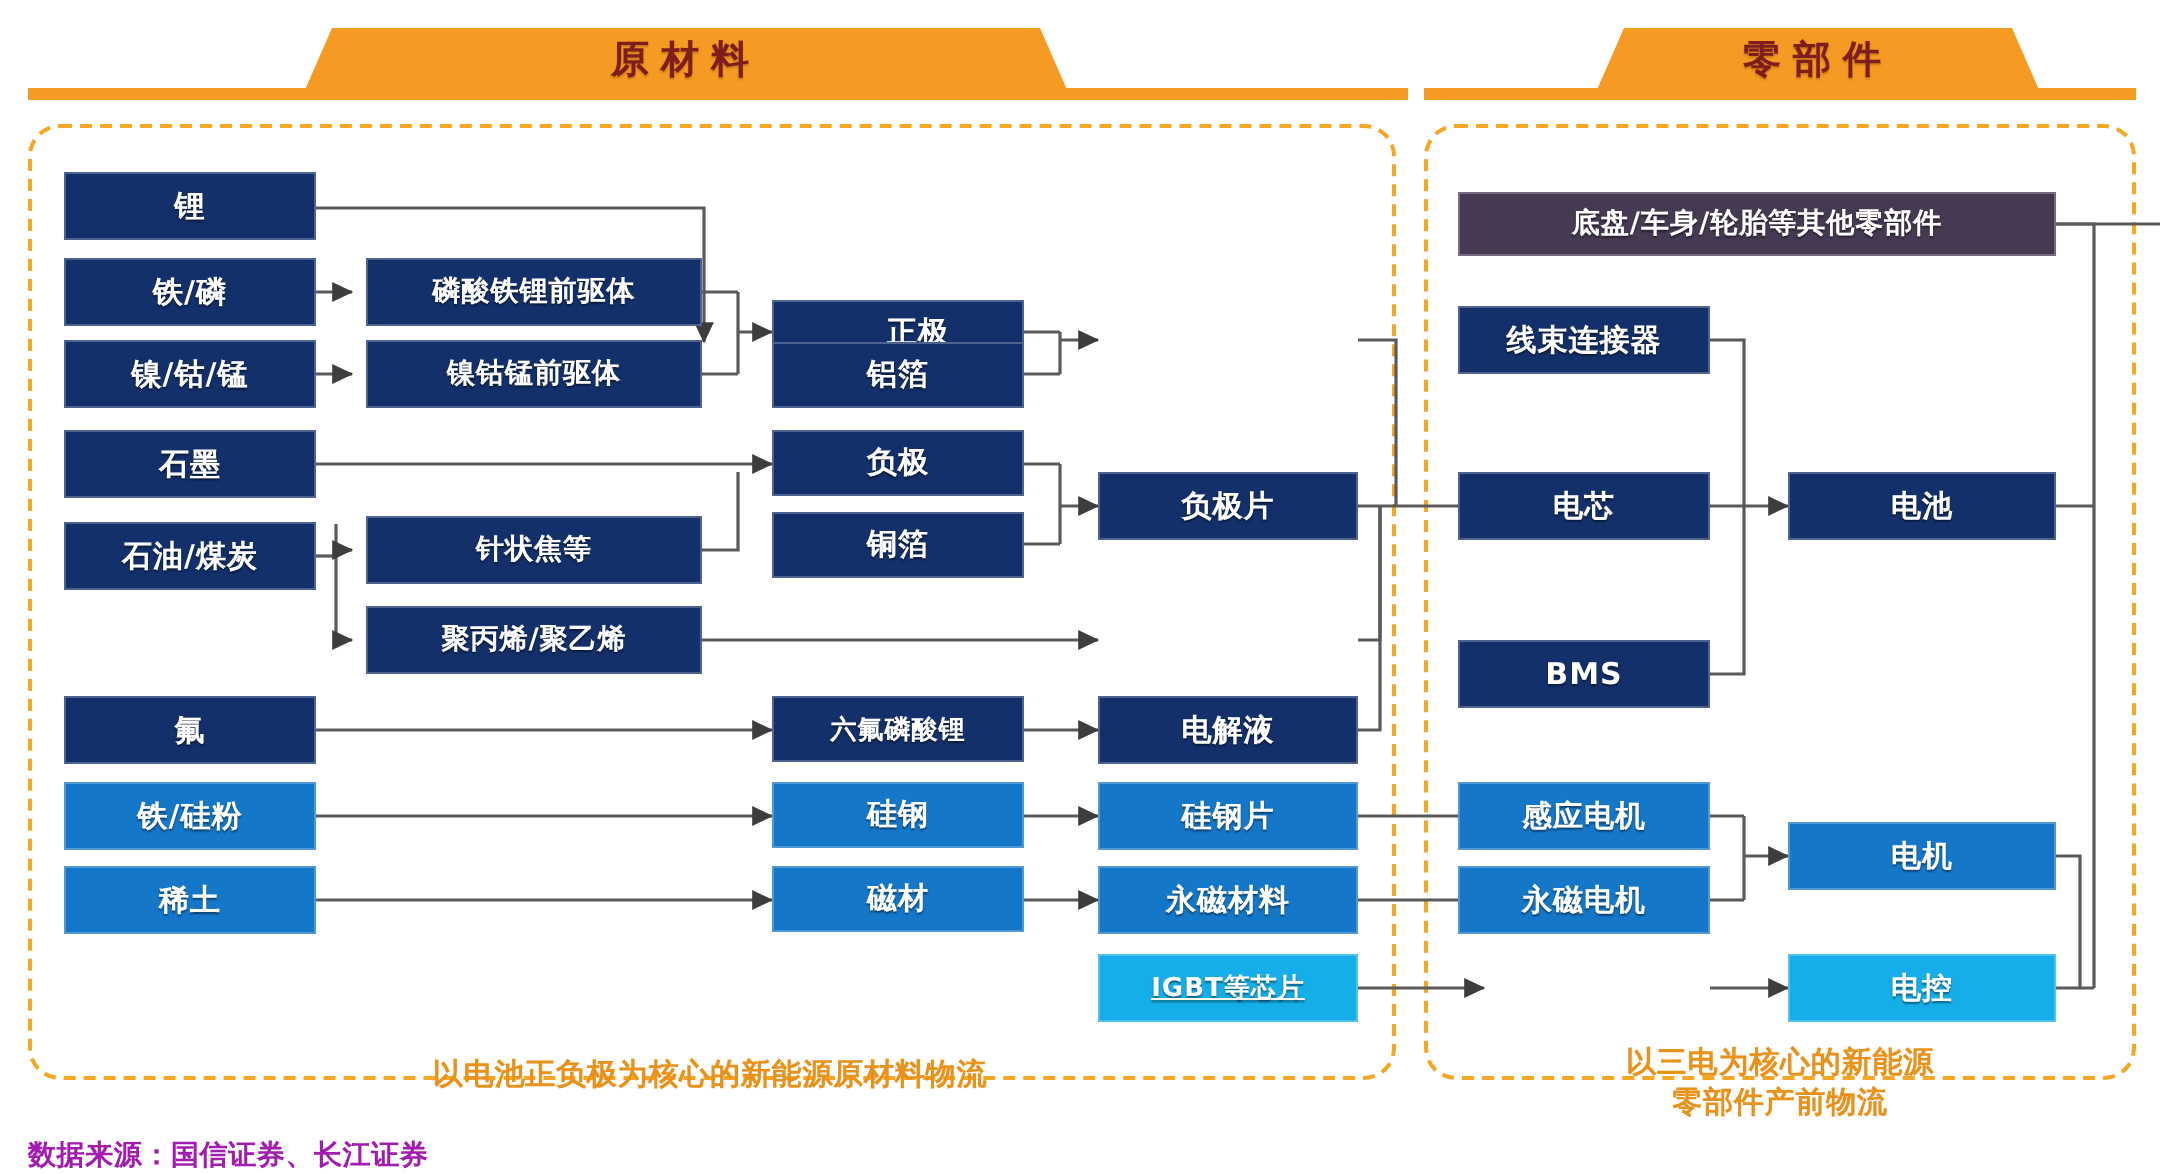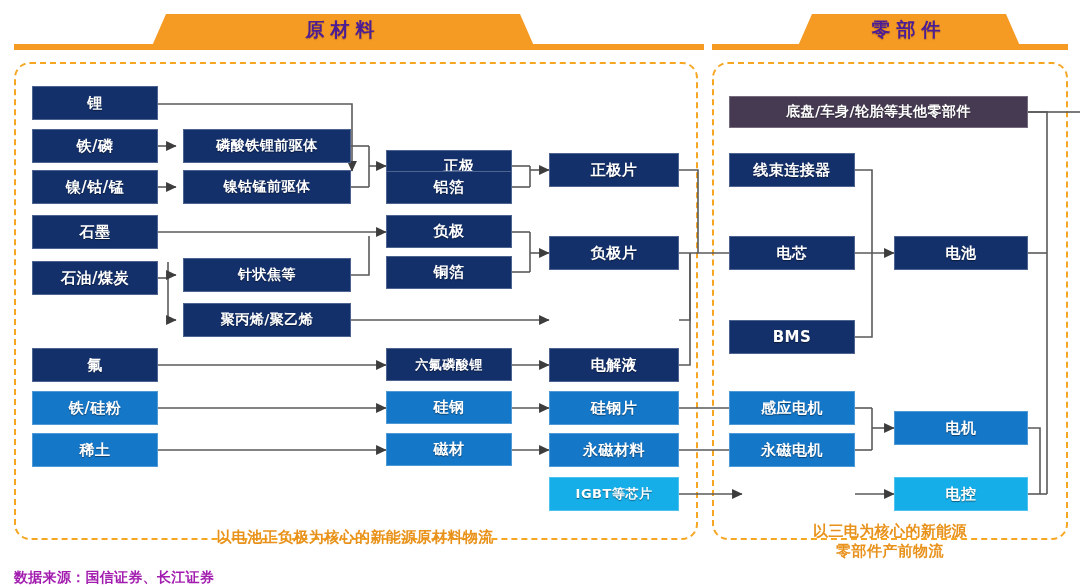--- a/index.html
+++ b/index.html
@@ -10,21 +10,21 @@
     overflow:hidden;
     position:relative;
   }
   #stage{position:absolute;left:0;top:0;width:1080px;height:587px;}
   #wires{position:absolute;left:0;top:0;width:1080px;height:587px;pointer-events:none;}
 
   
   .banner{
     position:absolute;
     background:#F59A23;
-    color:#4c1d95;
+    color:#7f1d1d;
     font-weight:bold;
     letter-spacing:6px;
     display:flex;align-items:center;justify-content:center;
     font-size:19px;
     text-shadow:0 1px 1px rgba(120,70,0,.35);
   }
   .banner.trap{
     clip-path:polygon(14px 0, calc(100% - 14px) 0, 100% 100%, 0 100%);
   }
   .banner-base{
@@ -194,26 +194,25 @@
   <div class="node c-navy small" style="left:183px; top:303px; width:168px; height:34px;">聚丙烯/聚乙烯</div>
 
   <div class="node c-navy" style="left:386px; top:150px; width:126px; height:33px;padding-left:20px;">正极</div>
   <div class="node c-navy" style="left:386px; top:171px; width:126px; height:33px;">铝箔</div>
   <div class="node c-navy" style="left:386px; top:215px; width:126px; height:33px;">负极</div>
   <div class="node c-navy" style="left:386px; top:256px; width:126px; height:33px;">铜箔</div>
   <div class="node c-navy tiny" style="left:386px; top:348px; width:126px; height:33px;">六氟磷酸锂</div>
   <div class="node c-blue" style="left:386px; top:391px; width:126px; height:33px;">硅钢</div>
   <div class="node c-blue" style="left:386px; top:433px; width:126px; height:33px;">磁材</div>
 
-  <div class="node c-navy" style="left:549px; top:153px; width:130px; height:34px;">正极片</div>
   <div class="node c-navy" style="left:549px; top:236px; width:130px; height:34px;">负极片</div>
   <div class="node c-navy" style="left:549px; top:348px; width:130px; height:34px;">电解液</div>
   <div class="node c-blue" style="left:549px; top:391px; width:130px; height:34px;">硅钢片</div>
   <div class="node c-blue" style="left:549px; top:433px; width:130px; height:34px;">永磁材料</div>
-  <div class="node c-cyan tiny" style="left:549px; top:477px; width:130px; height:34px;">IGBT等芯片</div>
+  <div class="node c-cyan tiny" style="left:549px; top:477px; width:130px; height:34px;text-decoration:underline;">IGBT等芯片</div>
 
   <div class="node c-plum small" style="left:729px; top:96px;  width:299px; height:32px;">底盘/车身/轮胎等其他零部件</div>
   <div class="node c-navy" style="left:729px; top:153px; width:126px; height:34px;">线束连接器</div>
   <div class="node c-navy" style="left:729px; top:236px; width:126px; height:34px;">电芯</div>
   <div class="node c-navy" style="left:729px; top:320px; width:126px; height:34px;">BMS</div>
   <div class="node c-blue" style="left:729px; top:391px; width:126px; height:34px;">感应电机</div>
   <div class="node c-blue" style="left:729px; top:433px; width:126px; height:34px;">永磁电机</div>
 
   <div class="node c-navy" style="left:894px; top:236px; width:134px; height:34px;">电池</div>
   <div class="node c-blue" style="left:894px; top:411px; width:134px; height:34px;">电机</div>

